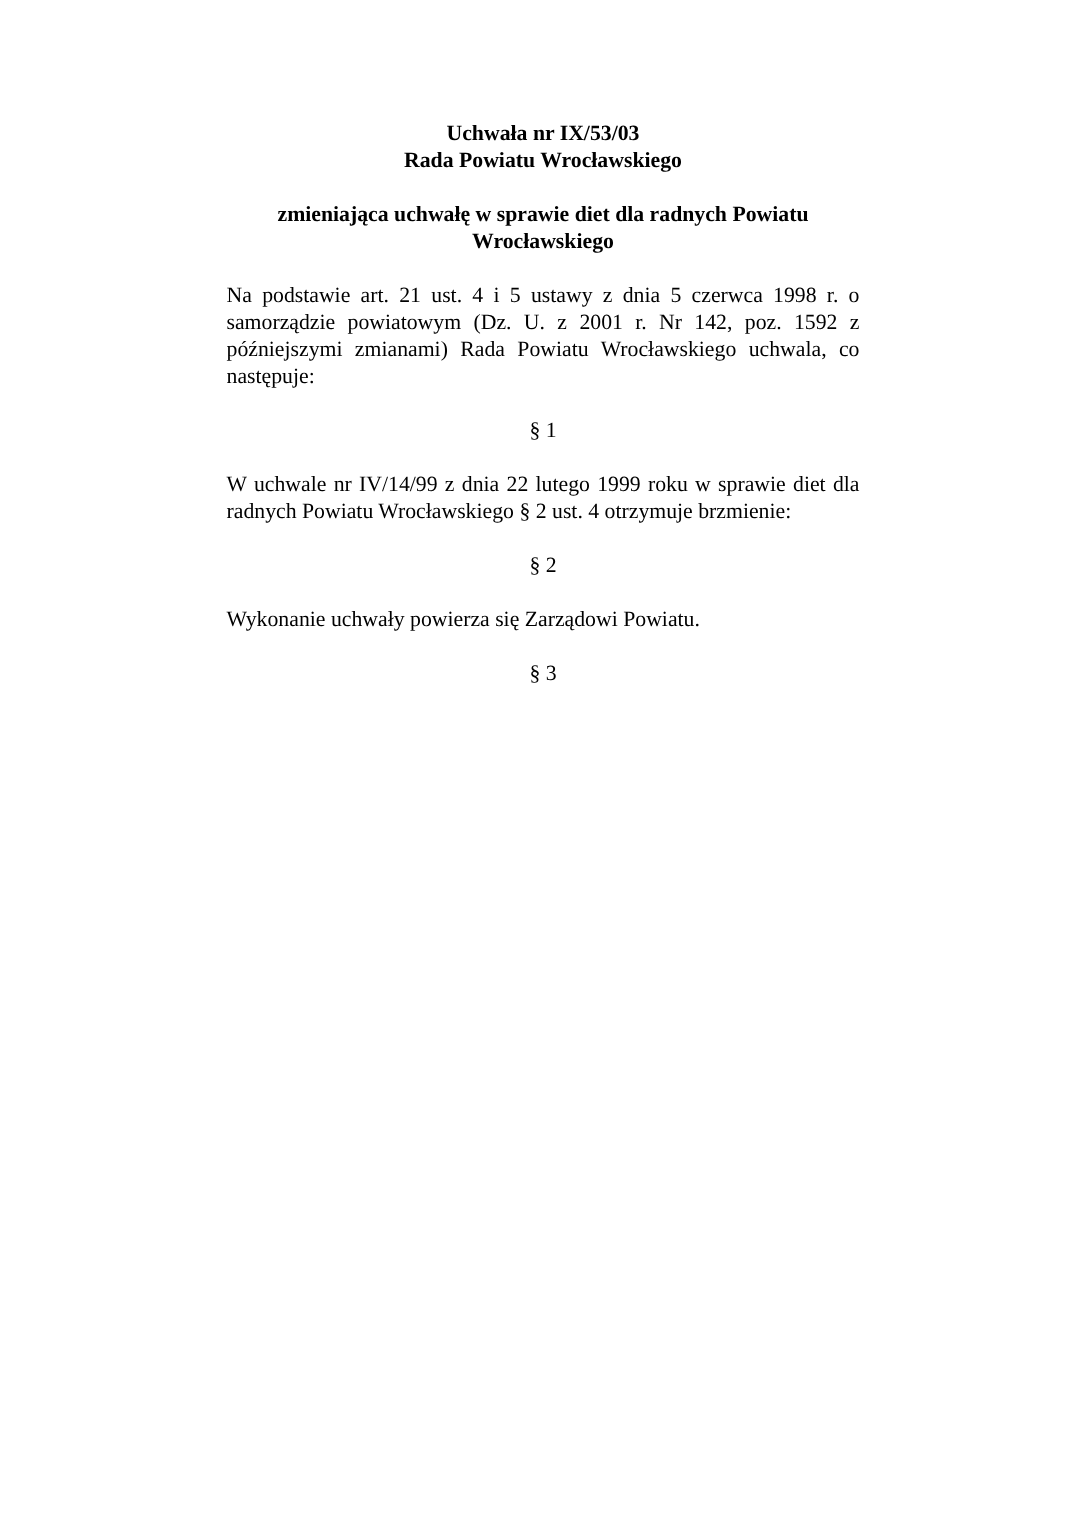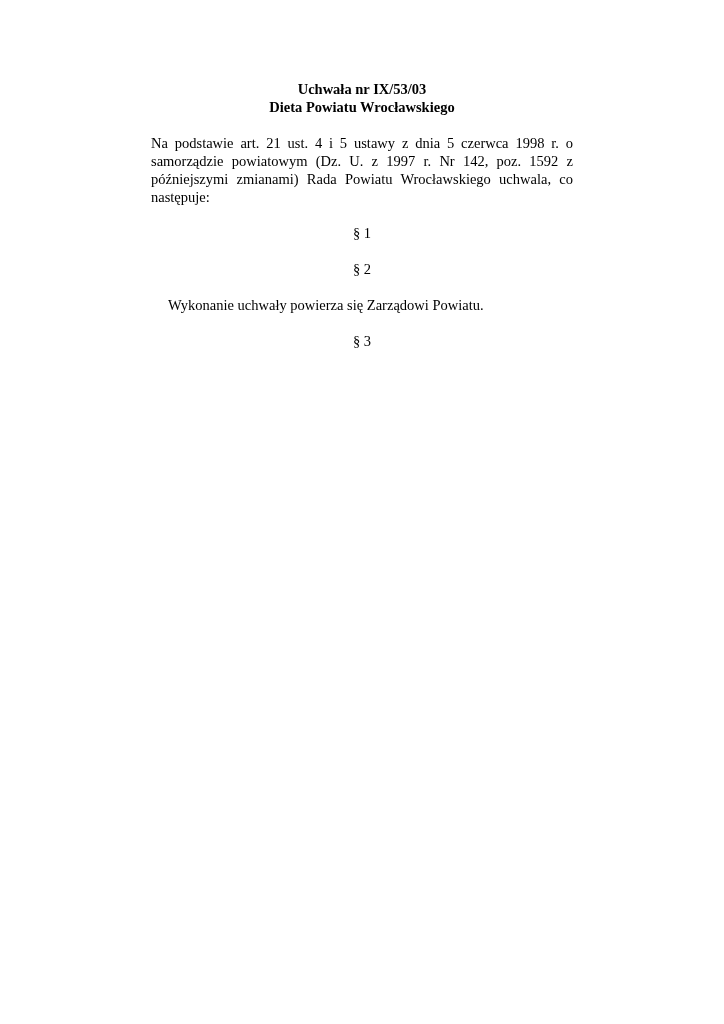--- a/index.html
+++ b/index.html
@@ -33,42 +33,44 @@
       text-align: center;
       font-weight: bold;
       margin: 0 0 18px 0;
     }
     .para {
       text-align: justify;
       margin: 0 0 18px 0;
     }
     .para-left {
       text-align: left;
-      margin: 0 0 18px 17px;
+      margin: 0 0 18px 0;
     }
     .section-label {
       text-align: center;
       margin: 0 0 18px 0;
     }
   </style>
 </head>
 <body>
 
 <div class="page">
 
   <div class="title-block">
     <span class="title-line">Uchwała nr IX/53/03</span>
-    <span class="title-line">Dieta Powiatu Wrocławskiego</span>
+    <span class="title-line">Rada Powiatu Wrocławskiego</span>
   </div>
 
+  <div class="subtitle">zmieniająca uchwałę w sprawie diet dla radnych Powiatu Wrocławskiego</div>
 
-  <p class="para">Na podstawie art. 21 ust. 4 i 5 ustawy z dnia 5 czerwca 1998 r. o samorządzie powiatowym (Dz. U. z 1997 r. Nr 142, poz. 1592 z późniejszymi zmianami) Rada Powiatu Wrocławskiego uchwala, co następuje:</p>
+  <p class="para">Na podstawie art. 21 ust. 4 i 5 ustawy z dnia 5 czerwca 1998 r. o samorządzie powiatowym (Dz. U. z 2001 r. Nr 142, poz. 1592 z późniejszymi zmianami) Rada Powiatu Wrocławskiego uchwala, co następuje:</p>
 
   <div class="section-label">§ 1</div>
 
+  <p class="para">W uchwale nr IV/14/99 z dnia 22 lutego 1999 roku w sprawie diet dla radnych Powiatu Wrocławskiego § 2 ust. 4 otrzymuje brzmienie:</p>
 
 
   <div class="section-label">§ 2</div>
 
   <p class="para-left">Wykonanie uchwały powierza się Zarządowi Powiatu.</p>
 
   <div class="section-label">§ 3</div>
 
 
 </div>

